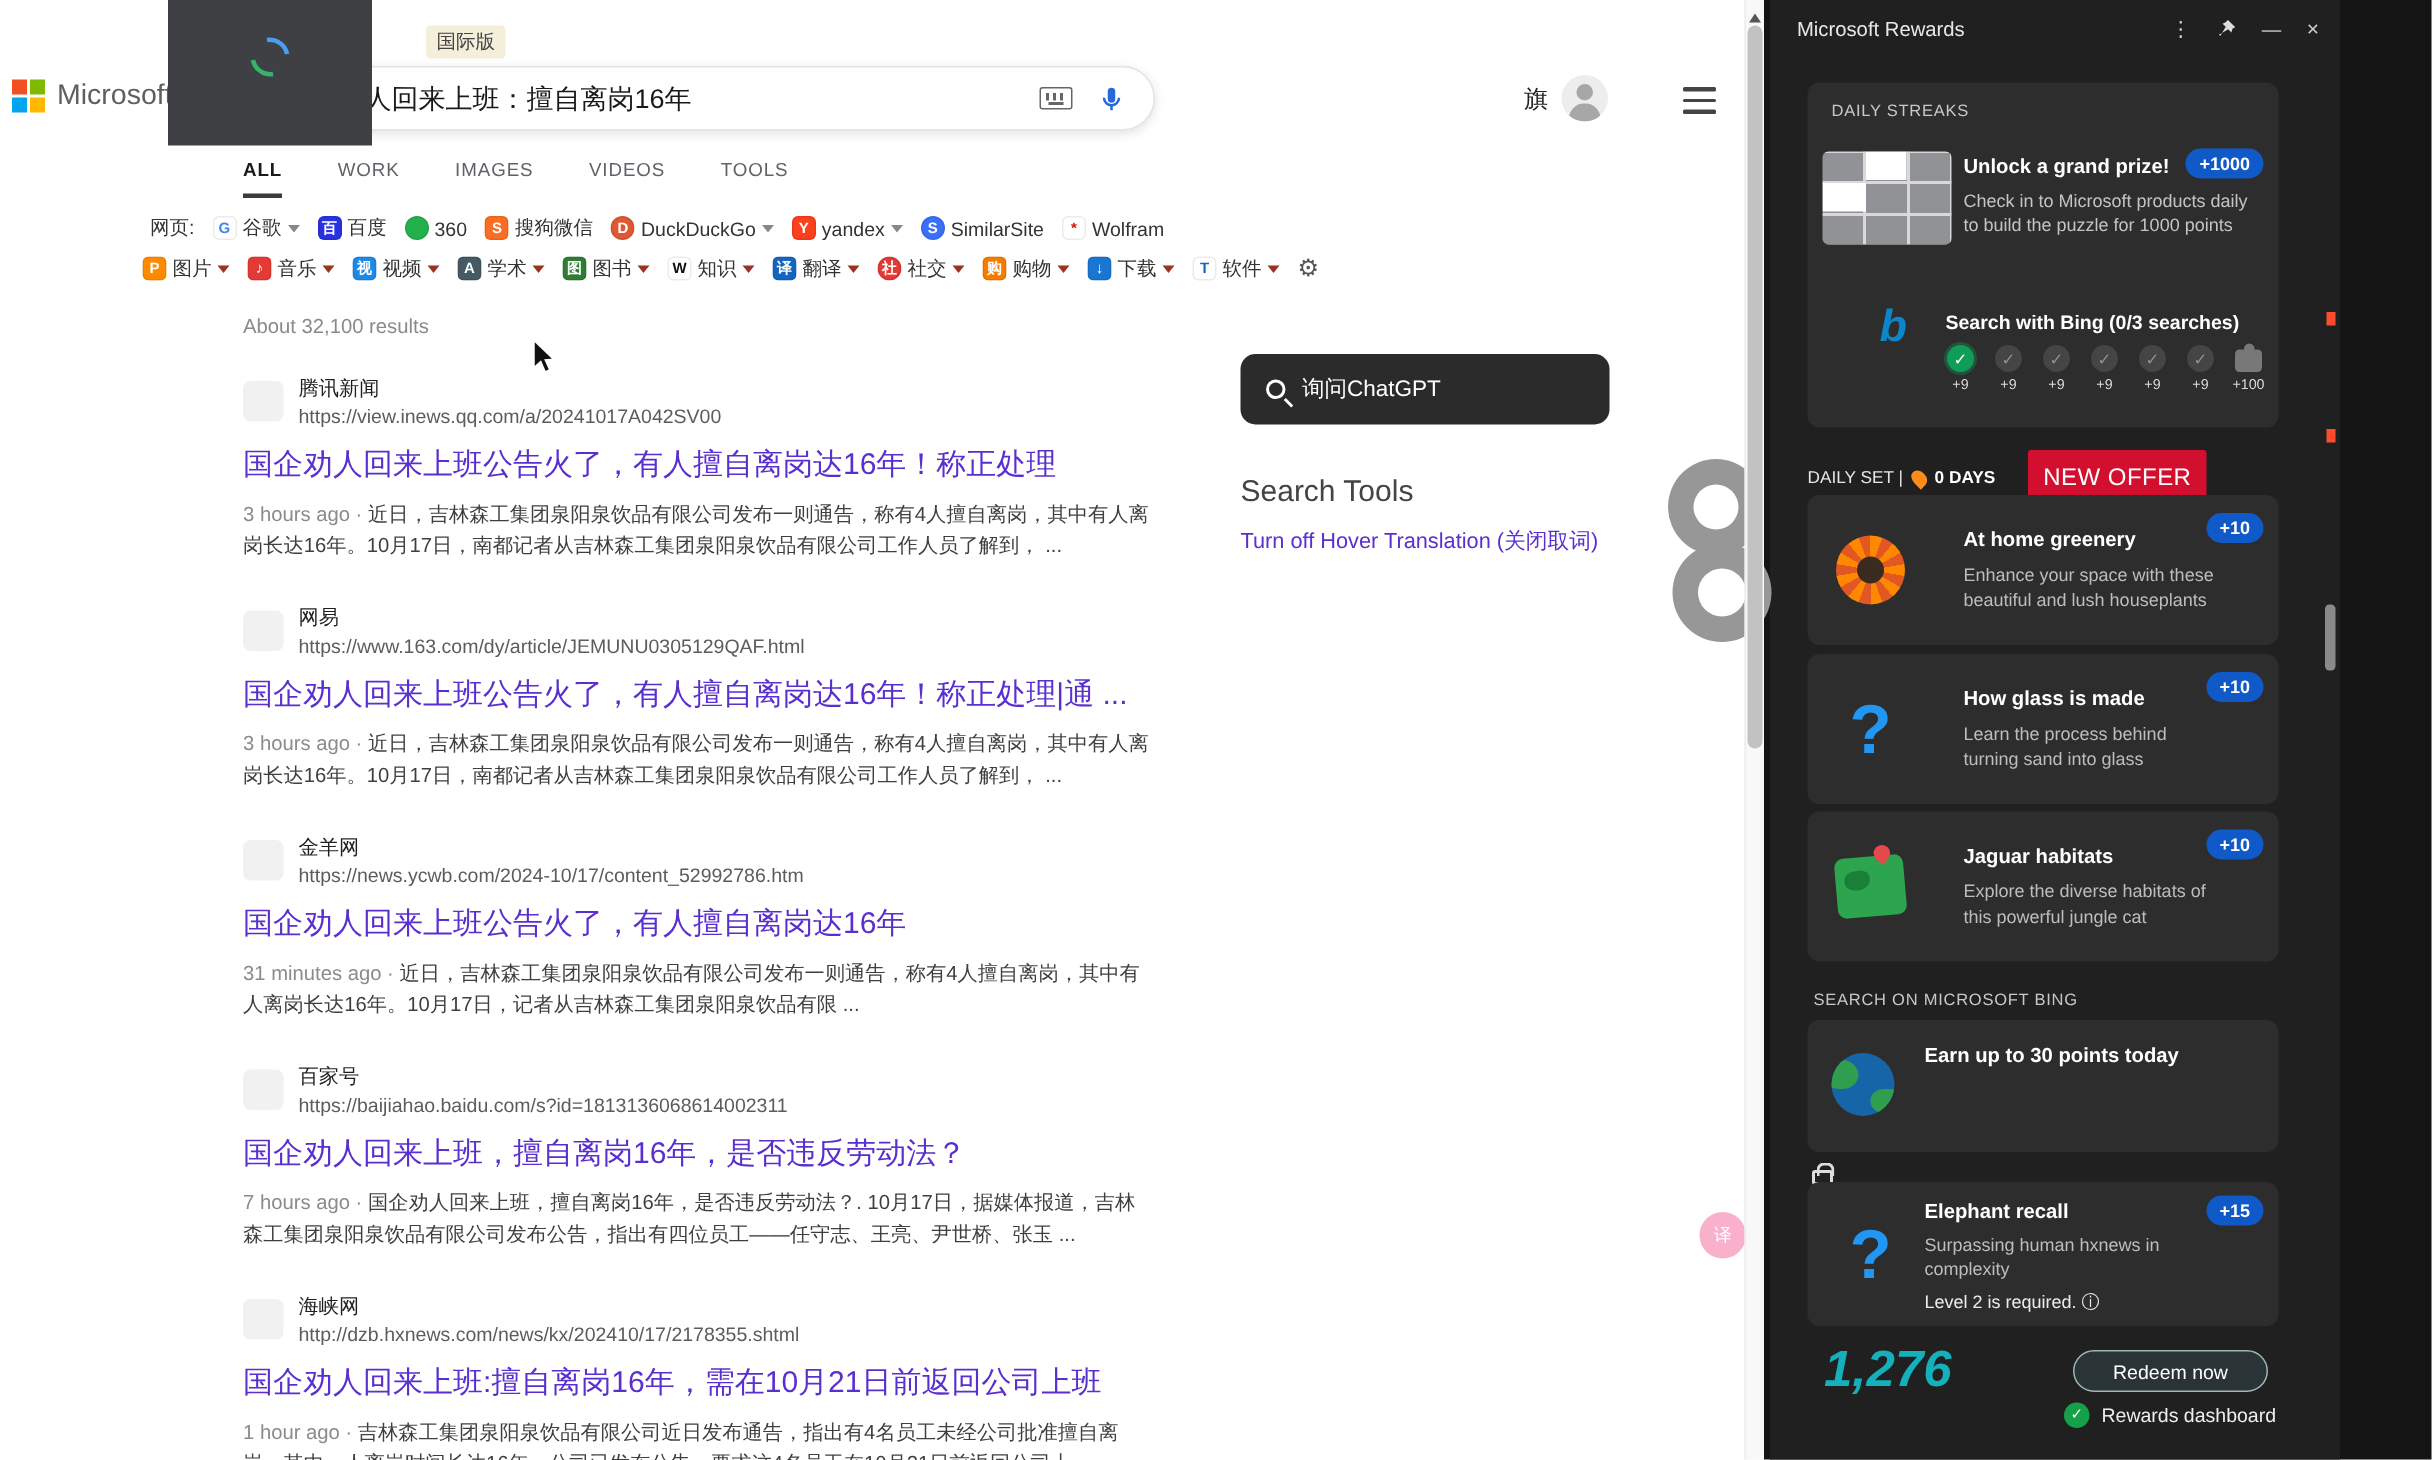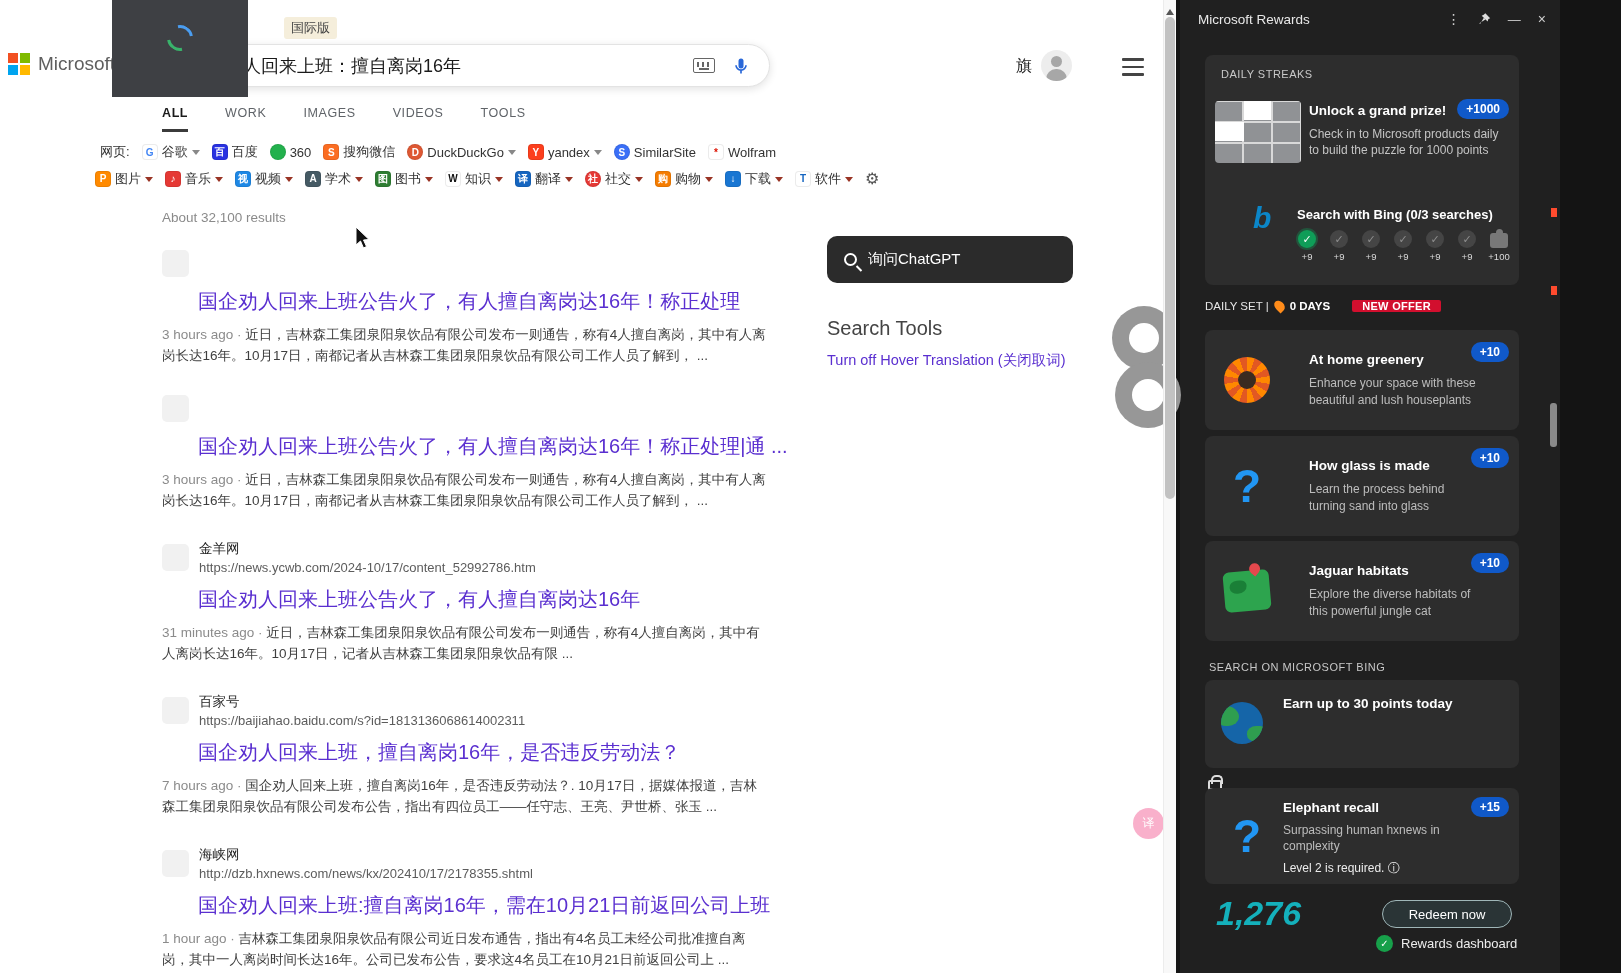--- a/index.html
+++ b/index.html
@@ -49,21 +49,21 @@
   .caret.gray { border-top-color:#888; }
   .gear { font-size:16px; color:#555; cursor:pointer; }
 
   .results { position:absolute; left:162px; top:210px; width:608px; }
   .about { font-size:13.5px; color:#8a8a8a; margin-bottom:25px; }
   .result { margin-bottom:29px; }
   .r-head { display:flex; gap:10px; align-items:center; margin-bottom:11px; }
   .favicon { width:27px; height:27px; background:#f1f1f1; border-radius:5px; flex:none; }
   .src-name { font-size:13.5px; color:#1f1f1f; }
   .src-url { font-size:13px; color:#5c5c5c; margin-top:2px; }
-  .r-title { display:block; font-size:20px; color:#5a2fd0; margin-bottom:9px; text-decoration:none; cursor:pointer; white-space:nowrap;margin-left:36px; }
+  .r-title { display:block; font-size:20px; color:#5a2fd0; margin-bottom:9px; text-decoration:none; cursor:pointer; white-space:nowrap; }
   .r-snippet { font-size:13.5px; color:#3f3f3f; line-height:21px; }
   .r-time { color:#8b8b8b; }
 
   .chatgpt-btn { position:absolute; left:827px; top:236px; width:246px; height:47px; background:#2b2b2b;
     border-radius:10px; color:#fff; font-size:15px; display:flex; align-items:center; gap:11px; padding-left:17px; cursor:pointer; }
   .mag { width:13px; height:13px; border:2px solid #fff; border-radius:50%; position:relative; flex:none; }
   .mag::after { content:""; position:absolute; width:2px; height:7px; background:#fff; transform:rotate(-45deg); left:12px; top:10px; }
   .search-tools { position:absolute; left:827px; top:317px; font-size:20px; color:#444; }
   .hover-link { position:absolute; left:827px; top:351px; font-size:14.5px; color:#5a2fd0; cursor:pointer; }
 
@@ -118,21 +118,21 @@
   .step-circle { width:18px; height:18px; border-radius:50%; background:#454545; color:#8f8f8f;
     font-size:11px; display:flex; align-items:center; justify-content:center; }
   .step.done .step-circle { background:#0f9d58; color:#fff; box-shadow:0 0 0 2px rgba(15,157,88,.35); }
   .step-pts { font-size:9.5px; color:#dadada; }
   .puz { width:18px; height:15px; background:#787878; border-radius:3px; position:relative; margin-top:3px; }
   .puz::before { content:""; position:absolute; top:-4px; left:6px; width:7px; height:7px; border-radius:50%; background:#787878; }
 
   .ds-head { position:absolute; left:25px; top:300px; width:314px; display:flex; align-items:center; gap:6px; font-size:11.5px; color:#e6e6e6; }
   .flame { width:9px; height:12px; background:#ff8c1a; border-radius:50% 50% 50% 0; transform:rotate(-45deg); }
   .ds-days { font-weight:700; color:#fff; }
-  .new-offer { margin-left:16px; background:#d20f2e; color:#fff; font-size:11px; font-weight:700; padding:0 10px; border-radius:2px; letter-spacing:.3px; }
+  .new-offer { margin-left:16px; background:#d20f2e; color:#fff; font-size:16px; font-weight:400; padding:10px 10px; border-radius:2px; letter-spacing:.3px; }
 
   .card-daily { height:100px; cursor:pointer; }
   .cd1 { top:330px; } .cd2 { top:436px; } .cd3 { top:541px; }
   .dc-icon { position:absolute; left:16px; top:24px; width:52px; height:52px; display:flex; align-items:center; justify-content:center; }
   .dc-title { position:absolute; left:104px; top:22px; font-size:13.5px; font-weight:700; }
   .dc-badge { position:absolute; right:10px; top:12px; }
   .dc-desc { position:absolute; left:104px; top:45px; width:172px; font-size:12px; color:#bdbdbd; line-height:17px; }
 
   .flower { width:46px; height:46px; border-radius:50%; background:repeating-conic-gradient(#ff8800 0 20deg,#e25822 20deg 40deg); position:relative; }
   .flower::after { content:""; position:absolute; inset:14px; background:#3a2b20; border-radius:50%; }
@@ -311,31 +311,39 @@
     </span>
     <span class="gear">⚙</span>
   </div>
 
   <div class="results">
     <div class="about">About 32,100 results</div>
 
     <div class="result">
       <div class="r-head">
         <div class="favicon"></div>
+        <div>
+          <div class="src-name">腾讯新闻</div>
+          <div class="src-url">https://view.inews.qq.com/a/20241017A042SV00</div>
+        </div>
       </div>
       <a class="r-title">国企劝人回来上班公告火了，有人擅自离岗达16年！称正处理</a>
       <div class="r-snippet">
         <span class="r-time">3 hours ago ·</span>
         <span>近日，吉林森工集团泉阳泉饮品有限公司发布一则通告，称有4人擅自离岗，其中有人离岗长达16年。10月17日，南都记者从吉林森工集团泉阳泉饮品有限公司工作人员了解到， ...</span>
       </div>
     </div>
 
     <div class="result">
       <div class="r-head">
         <div class="favicon"></div>
+        <div>
+          <div class="src-name">网易</div>
+          <div class="src-url">https://www.163.com/dy/article/JEMUNU0305129QAF.html</div>
+        </div>
       </div>
       <a class="r-title">国企劝人回来上班公告火了，有人擅自离岗达16年！称正处理|通 ...</a>
       <div class="r-snippet">
         <span class="r-time">3 hours ago ·</span>
         <span>近日，吉林森工集团泉阳泉饮品有限公司发布一则通告，称有4人擅自离岗，其中有人离岗长达16年。10月17日，南都记者从吉林森工集团泉阳泉饮品有限公司工作人员了解到， ...</span>
       </div>
     </div>
 
     <div class="result">
       <div class="r-head">

